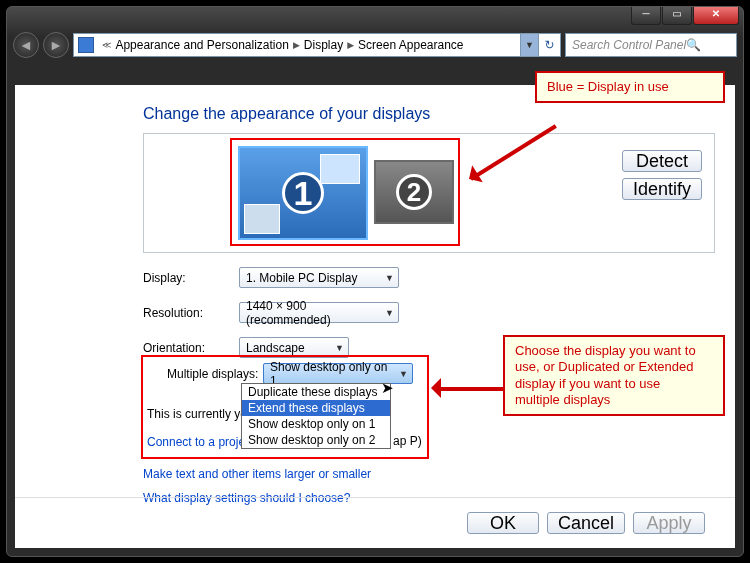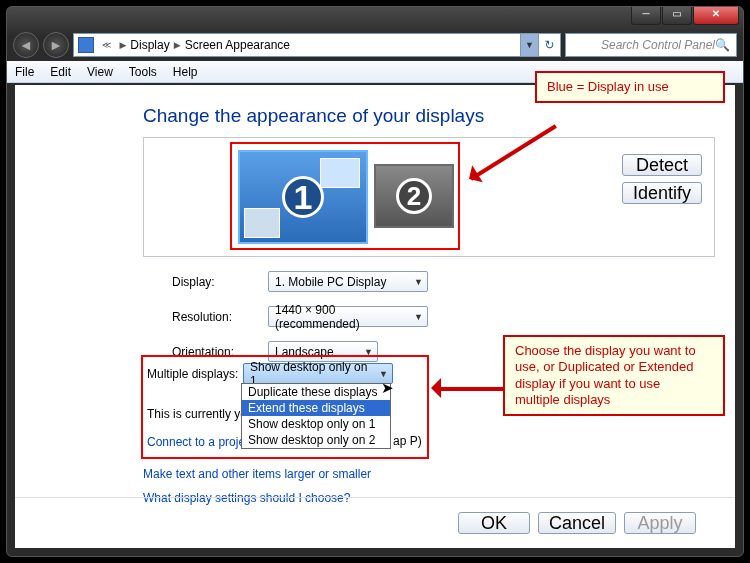--- a/index.html
+++ b/index.html
@@ -96,21 +96,21 @@
     background: #fff;
     color: #2a5a9a; text-align: center; line-height: 22px; font-size: 12px;
   }
   .search-box {
     width: 172px; height: 24px;
     background: #fff;
     border: 1px solid #7a98af;
     display: flex; align-items: center;
     color: #888; font-style: italic;
     padding: 0 6px;
-    justify-content: flex-end;
+    justify-content: flex-start;
   }
   .menu-bar {
     height: 22px;
     background: linear-gradient(#fafcff,#e6eef8);
     border-bottom: 1px solid #c5d4e6;
     display: flex; align-items: center;
     padding-left: 8px;
     font-size: 12px;
     color: #000;
   }
@@ -120,21 +120,21 @@
     left: 8px; right: 8px; top: 78px; bottom: 8px;
     background: #fff;
   }
   .page {
     position: absolute;
     left: 128px; top: 20px; right: 20px;
   }
   h2.heading {
     color: #003399;
     font-weight: normal;
-    font-size: 19px;
+    font-size: 16px;
     margin: 0 0 10px 0;
   }
   .monitor-panel {
     border: 1px solid #c0c8d0;
     height: 120px;
     position: relative;
     background: #fff;
   }
   .red-box { border: 2px solid #e00; position: absolute; }
   .monitor-area { left: 86px; top: 4px; width: 230px; height: 108px; }
@@ -184,55 +184,54 @@
     background: linear-gradient(#fdfdfd,#e3e9f2);
     border: 1px solid #8a9db4; border-radius: 3px;
     font-size: 18px; text-align: center; line-height: 20px;
     padding: 0 10px;
   }
   .win7-btn.disabled { color: #999; }
   .form-row {
     display: flex; align-items: center;
     margin-top: 14px;
     font-size: 12px;
-    margin-left: 29px;
   }
   .form-row .lbl { width: 96px; }
   .combo {
     height: 21px;
     background: linear-gradient(#fff,#eaf0f7);
     border: 1px solid #8a9db4; border-radius: 2px;
     display: flex; align-items: center; justify-content: space-between;
     padding: 0 4px 0 6px;
     font-size: 12px;
   }
   .combo .arr { font-size: 9px; color: #333; margin-left: 6px; }
   .w160 { width: 160px; }
   .w110 { width: 110px; }
   .w150 { width: 150px; }
   .multi-area {
     position: absolute;
     left: -2px; top: 250px;
-    width: 288px; height: 104px;
+    width: 288px; height: 104px; padding-left: 20px;
   }
   .dropdown-open {
     position: absolute;
     left: 98px; top: 26px;
     width: 150px;
     background: #fff; border: 1px solid #666;
     font-size: 12px;
     z-index: 5;
   }
   .dropdown-open div { padding: 1px 6px; white-space: nowrap; }
   .dropdown-open .sel { background: #2e6bd0; color: #fff; }
   .link { color: #0044cc; font-size: 12px; }
   .link-row { margin-top: 10px; }
   .footer {
     position: absolute;
-    right: 39px; bottom: 14px;
+    right: 30px; bottom: 14px;
     display: flex; gap: 8px;
   }
   .footer-divider {
     position: absolute; left: 0; right: 0; bottom: 50px;
     border-top: 1px solid #ddd;
   }
   .callout {
     position: absolute;
     background: #ffffe6;
     border: 2px solid #cc0000;
@@ -269,42 +268,36 @@
     <div class="win-btn win-max">▭</div>
     <div class="win-btn win-close">✕</div>
   </div>
 
   <div class="nav-row">
     <div class="nav-arrow">◄</div>
     <div class="nav-arrow">►</div>
     <div class="breadcrumb">
       <span class="bc-icon"></span>
       <span class="bc-sep">≪</span>
+      <span>Appearance and Personalization</span>
       <span class="bc-sep">▶</span>
       <span>Display</span>
       <span class="bc-sep">▶</span>
       <span>Screen Appearance</span>
       <span class="bc-end">
         <span class="bc-drop">▼</span>
         <span class="bc-refresh">↻</span>
       </span>
     </div>
     <div class="search-box">
       <span>Search Control Panel</span>
       <span style="color:#2a5a9a;font-style:normal">🔍</span>
     </div>
   </div>
 
-  <div class="menu-bar">
-    <span>File</span>
-    <span>Edit</span>
-    <span>View</span>
-    <span>Tools</span>
-    <span>Help</span>
-  </div>
 
   <div class="content">
     <div class="page">
 
       <h2 class="heading">Change the appearance of your displays</h2>
 
       <div class="monitor-panel">
         <div class="red-box monitor-area">
           <div class="monitor mon1">
             <div class="mon1-mini"></div>

